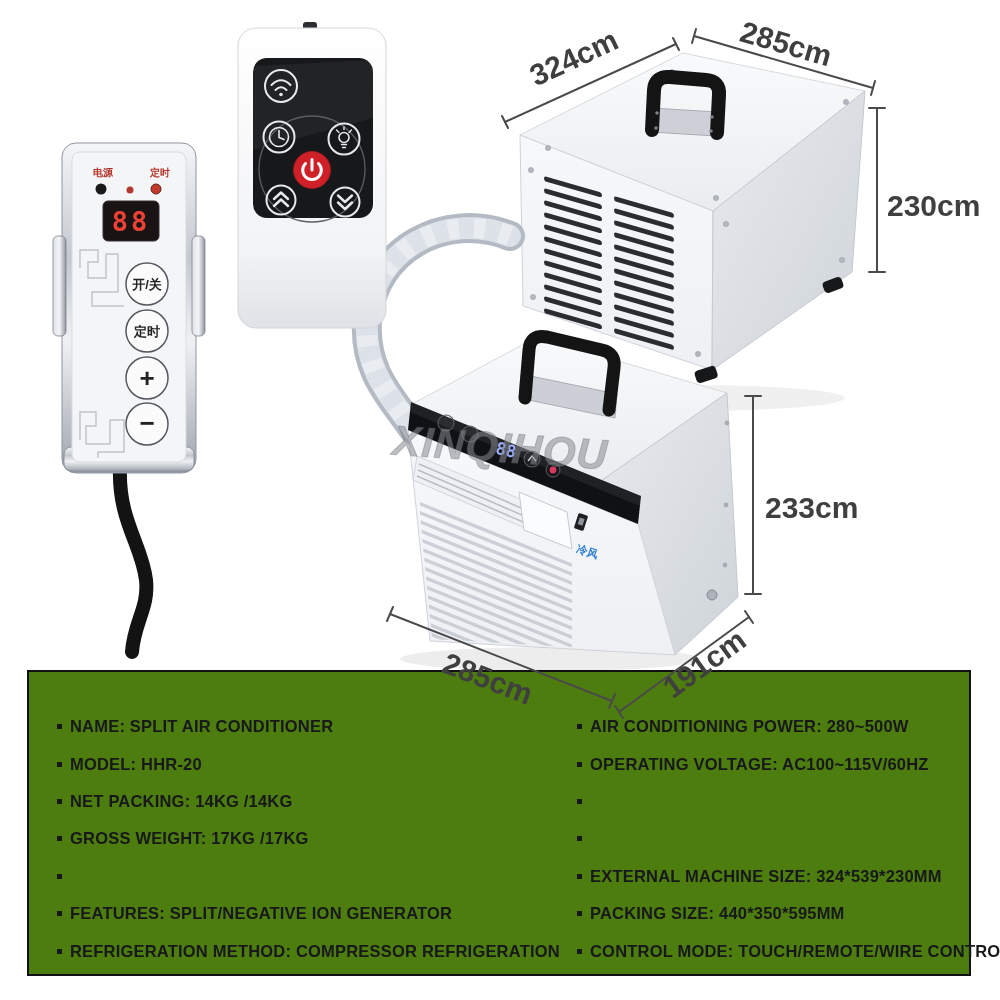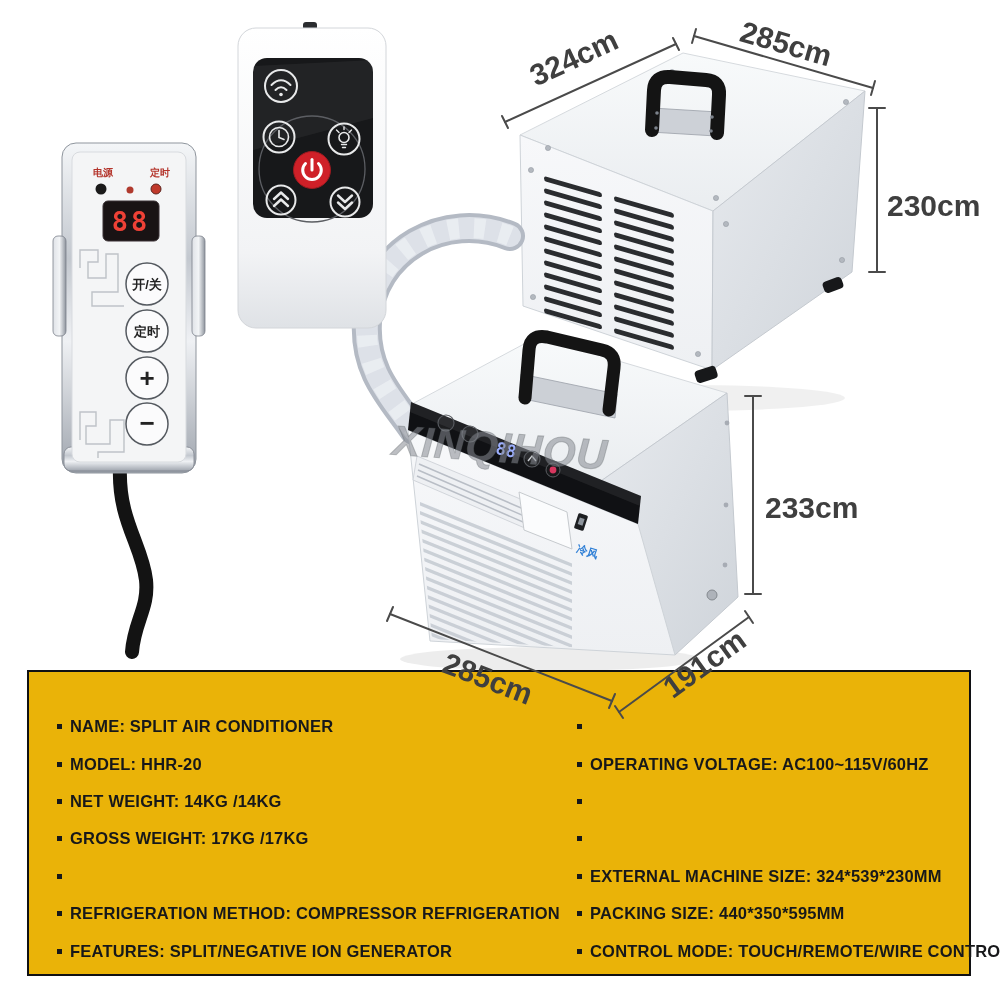--- a/index.html
+++ b/index.html
@@ -1,20 +1,20 @@
 <!DOCTYPE html>
 <html><head>
 <meta charset="utf-8">
 <style>
   html,body{margin:0;padding:0;background:#ffffff;}
   .stage{position:relative;width:1000px;height:1000px;background:#ffffff;overflow:hidden;
          font-family:"Liberation Sans",sans-serif;}
   .scene{position:absolute;left:0;top:0;z-index:2;pointer-events:none;}
   .spec-box{position:absolute;left:27px;top:670px;width:944px;height:306px;
-            border:2px solid #101114;box-sizing:border-box;z-index:1;background:#eab308;}
+            border:2px solid #101114;box-sizing:border-box;z-index:1;background:#4d7c0f;}
   .spec-col{position:absolute;top:36px;}
   .spec-col.left{left:28px;}
   .spec-col.right{left:548px;}
   .spec-row{display:flex;align-items:center;height:37.4px;white-space:nowrap;}
   .bullet{width:5px;height:5px;background:#17181a;margin-right:8px;flex:0 0 auto;}
   .spec-text{font-weight:700;font-size:16.5px;color:#17181a;letter-spacing:.2px;
              font-family:"Liberation Sans",sans-serif;}
   .dim{font:700 30px "Liberation Sans",sans-serif;fill:#3f3f3f;}
   .dimline{stroke:#4a4a4a;stroke-width:2;stroke-linecap:round;}
   .cjk{font-family:"Liberation Sans",sans-serif;}
@@ -33,46 +33,47 @@
           <span class="spec-text">NAME: SPLIT AIR CONDITIONER</span>
         </div>
 
         <div class="spec-row">
           <span class="bullet"></span>
           <span class="spec-text">MODEL: HHR-20</span>
         </div>
 
         <div class="spec-row">
           <span class="bullet"></span>
-          <span class="spec-text">NET WEIGHT: 14KG /14KG</span>
+          <span class="spec-text">NET PACKING: 14KG /14KG</span>
         </div>
 
         <div class="spec-row">
           <span class="bullet"></span>
           <span class="spec-text">GROSS WEIGHT: 17KG /17KG</span>
         </div>
 
         <div class="spec-row">
           <span class="bullet"></span>
         </div>
 
         <div class="spec-row">
           <span class="bullet"></span>
+          <span class="spec-text">FEATURES: SPLIT/NEGATIVE ION GENERATOR</span>
+        </div>
+
+        <div class="spec-row">
+          <span class="bullet"></span>
           <span class="spec-text">REFRIGERATION METHOD: COMPRESSOR REFRIGERATION</span>
-        </div>
-
-        <div class="spec-row">
-          <span class="bullet"></span>
-          <span class="spec-text">FEATURES: SPLIT/NEGATIVE ION GENERATOR</span>
         </div>
       </div>
     <div class="spec-col right">
 
         <div class="spec-row">
           <span class="bullet"></span>
+          <span class="spec-text">AIR CONDITIONING POWER: 280~500W</span>
         </div>
 
         <div class="spec-row">
           <span class="bullet"></span>
           <span class="spec-text">OPERATING VOLTAGE: AC100~115V/60HZ</span>
         </div>
 
         <div class="spec-row">
           <span class="bullet"></span>
         </div>

